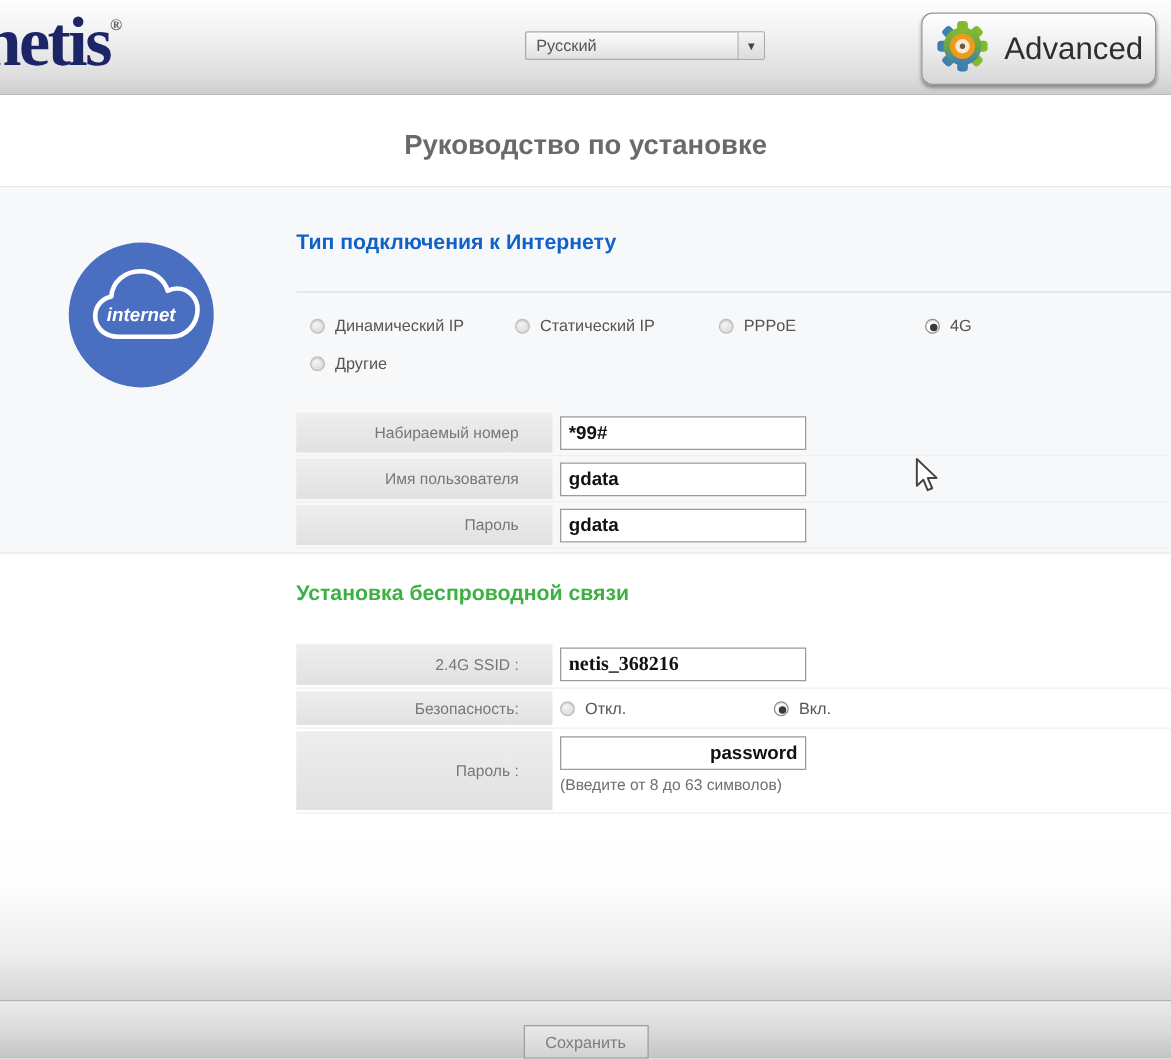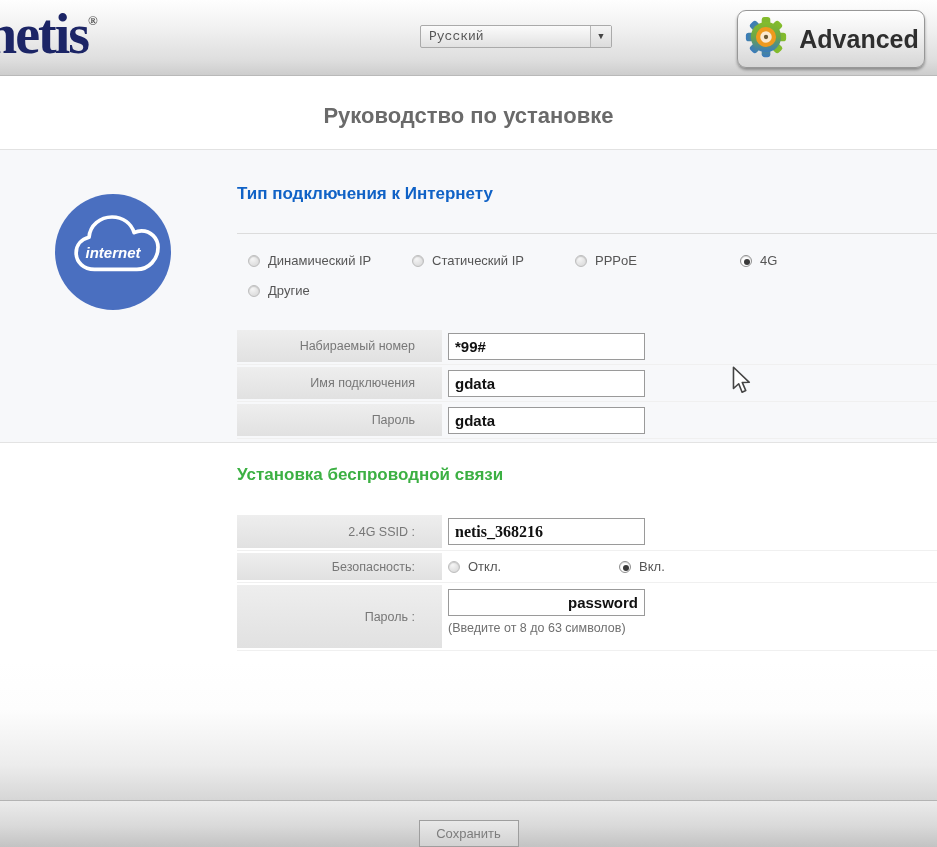--- a/index.html
+++ b/index.html
@@ -11,33 +11,33 @@
   .header { position:relative; height:76px;
     background:linear-gradient(180deg,#fefefe 0%,#f2f2f2 35%,#dedede 80%,#cdcdcd 100%);
     border-bottom:1px solid #b9b9b9; }
   .logo { position:absolute; left:-14px; top:2px;
     font-family:"Liberation Serif", serif; font-weight:bold; font-size:56px;
     color:#1c2566; letter-spacing:-2px; }
   .logo .reg { font-size:13px; color:#555; vertical-align:28px; letter-spacing:0; }
 
   .lang-select { position:absolute; left:420px; top:25px; width:192px; height:23px;
     background:linear-gradient(180deg,#fbfbfb,#e1e1e1); border:1px solid #aaa;
-    border-radius:2px; display:flex; align-items:center; cursor:default;font-family:Liberation Mono, monospace; }
+    border-radius:2px; display:flex; align-items:center; cursor:default; }
   .lang-select .lang-text { flex:1; font-size:13px; color:#555; padding-left:8px; }
   .lang-select .arrow-box { width:21px; height:100%; border-left:1px solid #b5b5b5;
     display:flex; align-items:center; justify-content:center;
     background:linear-gradient(180deg,#f4f4f4,#dcdcdc); }
   .lang-select .arrow-box span { font-size:9px; color:#444; }
 
   .adv-btn { position:absolute; right:12px; top:10px; width:188px; height:58px;
     border:1px solid #979797; border-radius:9px;
     background:linear-gradient(180deg,#ffffff 0%,#efefef 45%,#d6d6d6 100%);
     box-shadow:0 2px 3px rgba(0,0,0,.35), inset 0 1px 0 #fff;
     display:flex; align-items:center; justify-content:center; gap:10px; cursor:pointer; }
-  .adv-btn .adv-label { font-size:25px; font-weight:700; color:#2e2e2e; }
+  .adv-btn .adv-label { font-size:25px; font-weight:400; color:#2e2e2e; }
 
   
   .title-band { height:74px; background:#fff; border-bottom:1px solid #e2e2e2;
     text-align:center; }
   .page-title { padding-top:27px; font-size:22px; font-weight:bold; color:#6a6a6a; }
 
   
   .section { position:relative; }
   .sec-internet { height:293px; background:#f7f8fa; border-bottom:1px solid #e3e3e3; }
   .sec-wireless { height:218px; background:#ffffff; }
@@ -178,21 +178,21 @@
       <span class="radio"></span>
       <span>Другие</span>
     </div>
 
     <div class="form-table" style="top:178px;">
       <div class="frow" style="height:37px;">
         <div class="lbl-cell">Набираемый номер</div>
         <input class="txt-input" type="text" value="*99#" style="">
       </div>
       <div class="frow" style="height:37px;">
-        <div class="lbl-cell">Имя подключения</div>
+        <div class="lbl-cell">Имя пользователя</div>
         <input class="txt-input" type="text" value="gdata" style="">
       </div>
       <div class="frow" style="height:37px;">
         <div class="lbl-cell">Пароль</div>
         <input class="txt-input" type="text" value="gdata" style="">
       </div>
     </div>
   </div>
 
   <div class="section sec-wireless">

